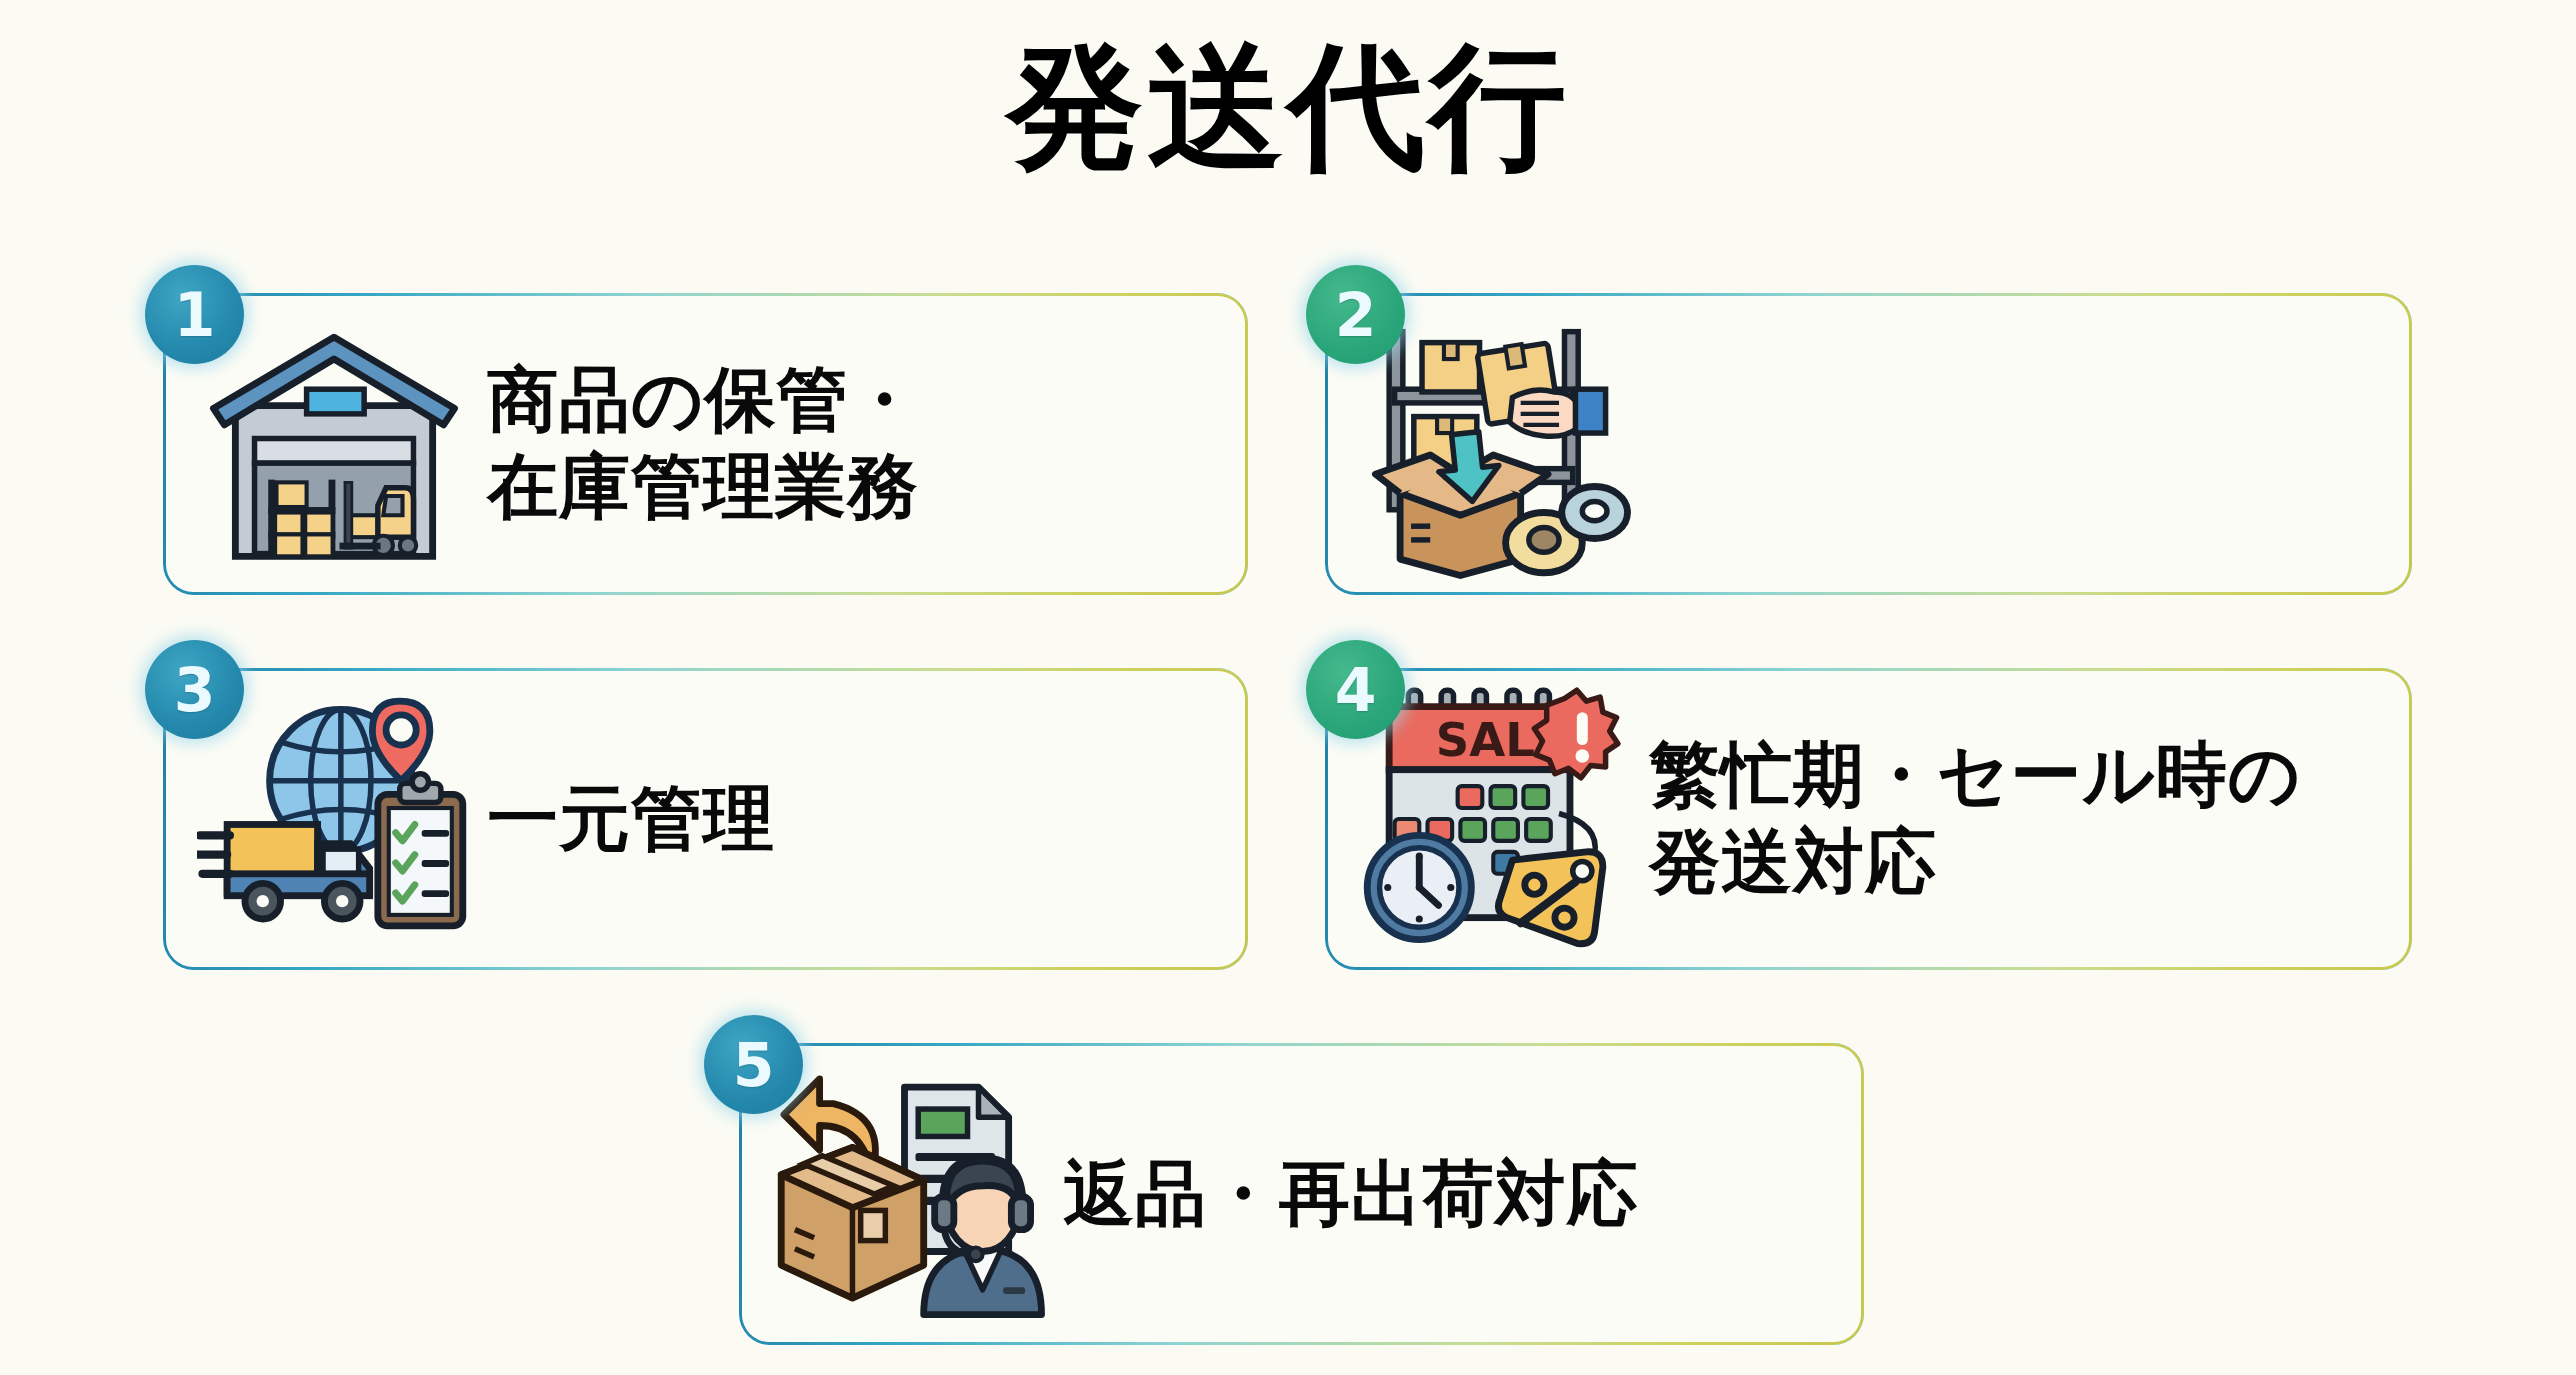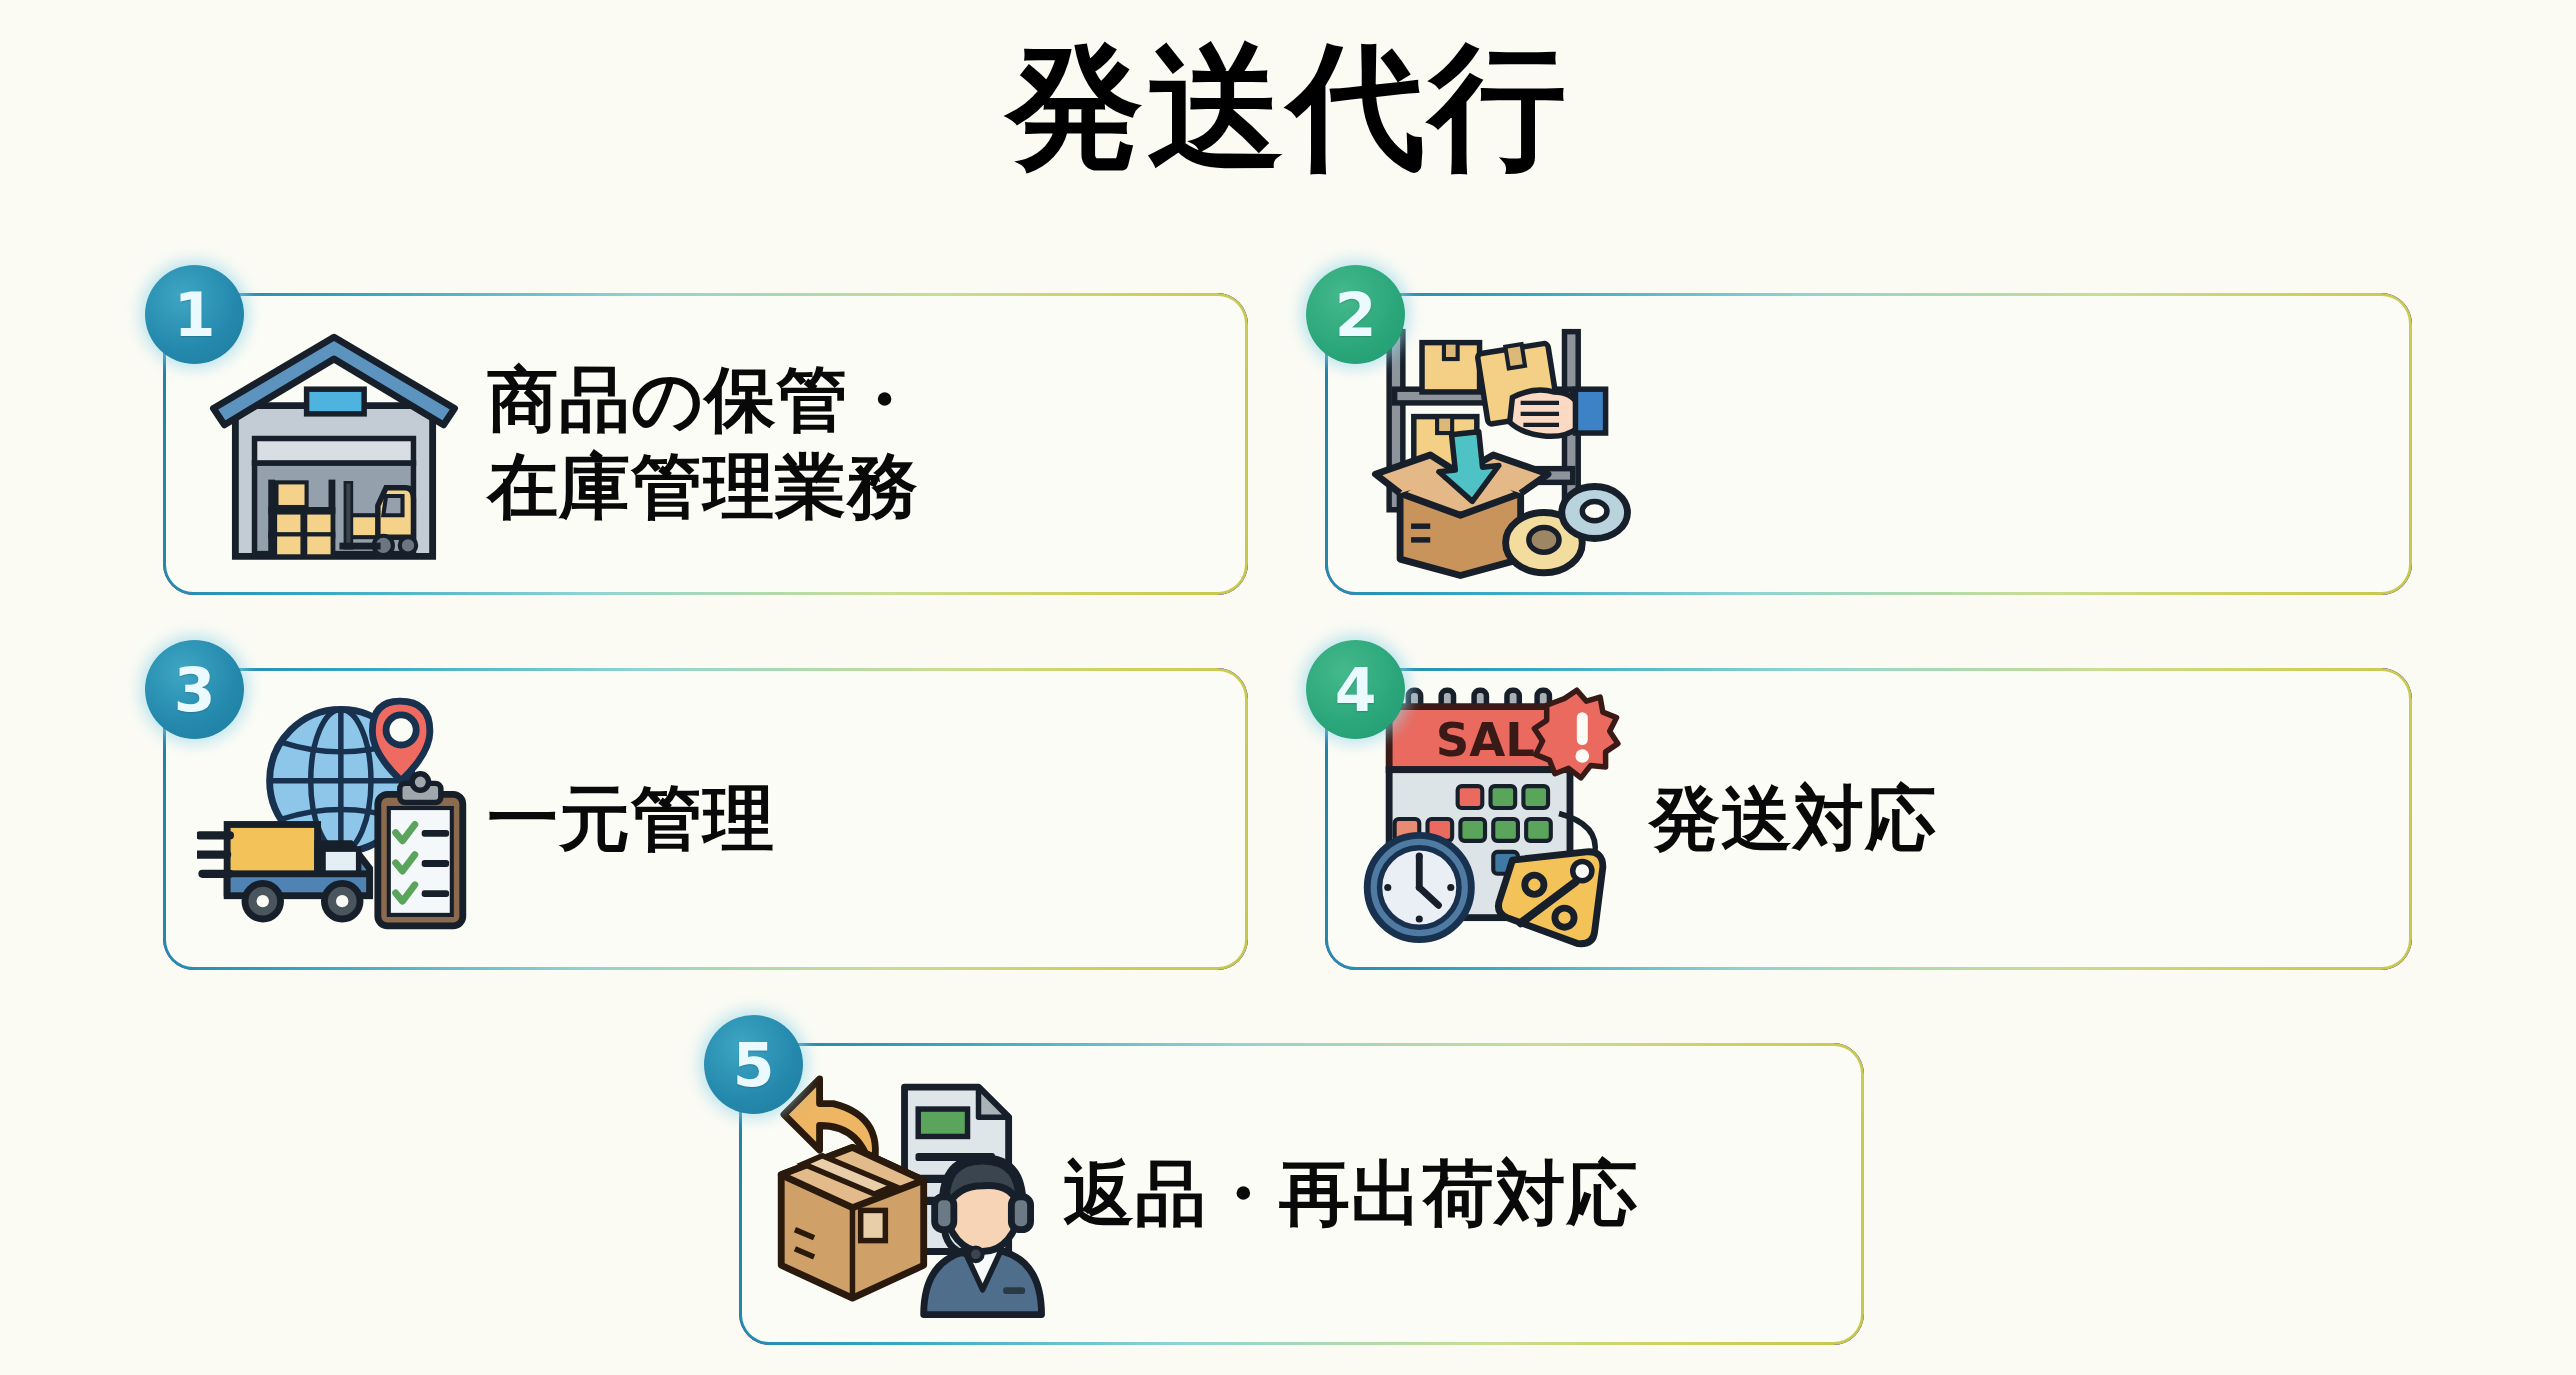--- a/index.html
+++ b/index.html
@@ -22,21 +22,21 @@
     letter-spacing: 3.7px;
     color: #000000;
     line-height: 1.05;
     text-shadow: 0 0 1.8px rgba(255,255,255,.9);
   }
 
   
   .card {
     position: absolute;
     border-radius: 31px;
-    background: #4c1d95;
+    background: #7dd3fc;
     padding: 2.7px;
   }
   .card::before {
     content: "";
     position: absolute;
     inset: 0;
     border-radius: 31px;
     padding: 4.6px;
     background: linear-gradient(100deg, #1f7fa6 0%, #35a8c4 18%, #8fd4d2 42%, #c9dd93 68%, #cdd05a 86%, #c6c84e 100%);
     -webkit-mask: linear-gradient(#000 0 0) content-box, linear-gradient(#000 0 0);
@@ -301,20 +301,21 @@
 
           <path d="M112 130 L166 124 Q178 123 178 135 L172 182 Q171 192 160 191 L108 172 Q99 168 103 158 Z" fill="#f3c359" stroke="#17202a" stroke-width="5" stroke-linejoin="round"></path>
           <circle cx="163" cy="138" r="7" fill="#fcfcf6" stroke="#17202a" stroke-width="4"></circle>
           <path d="M146 96 Q176 104 172 126" fill="none" stroke="#17202a" stroke-width="4"></path>
           <circle cx="128" cy="148" r="7" fill="none" stroke="#17202a" stroke-width="5"></circle>
           <circle cx="150" cy="172" r="7" fill="none" stroke="#17202a" stroke-width="5"></circle>
           <line x1="118" y1="176" x2="158" y2="146" stroke="#17202a" stroke-width="6" stroke-linecap="round"></line>
         </svg>
       </div>
       <div class="card-text">
+        <span class="l1">繁忙期・セール時の</span>
         <span class="l2">発送対応</span>
       </div>
     </div>
   </div>
 
   <div class="badge blue" id="badge-5">
     <span>5</span>
   </div>
   <div class="card" id="card-5">
     <div class="card-inner">

